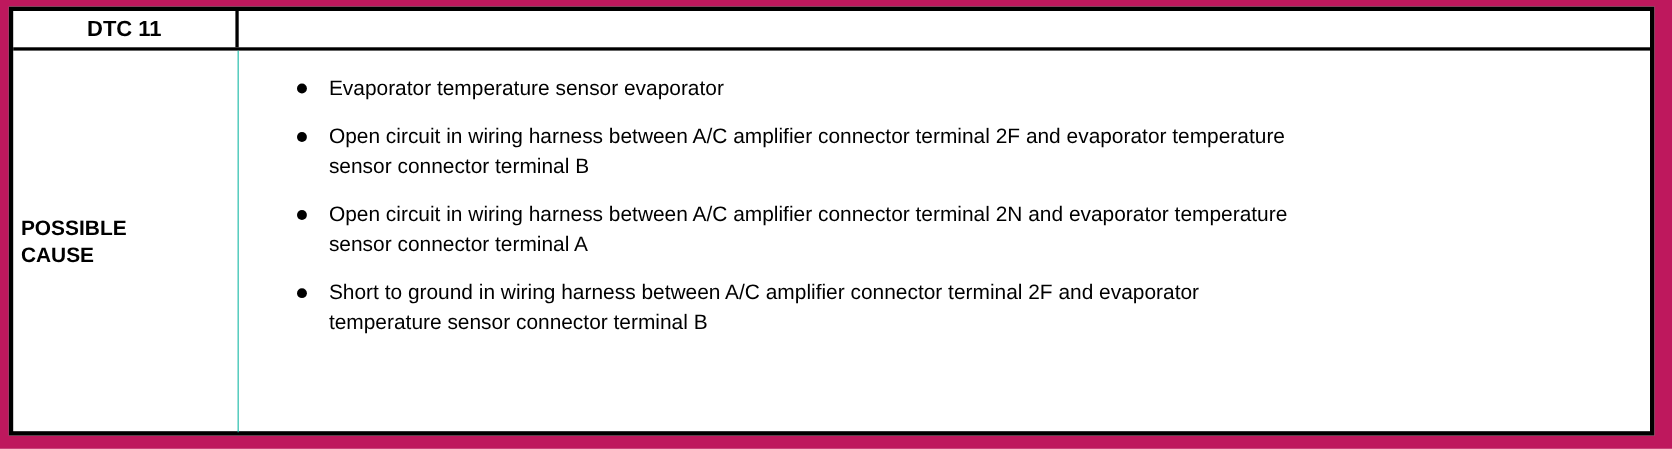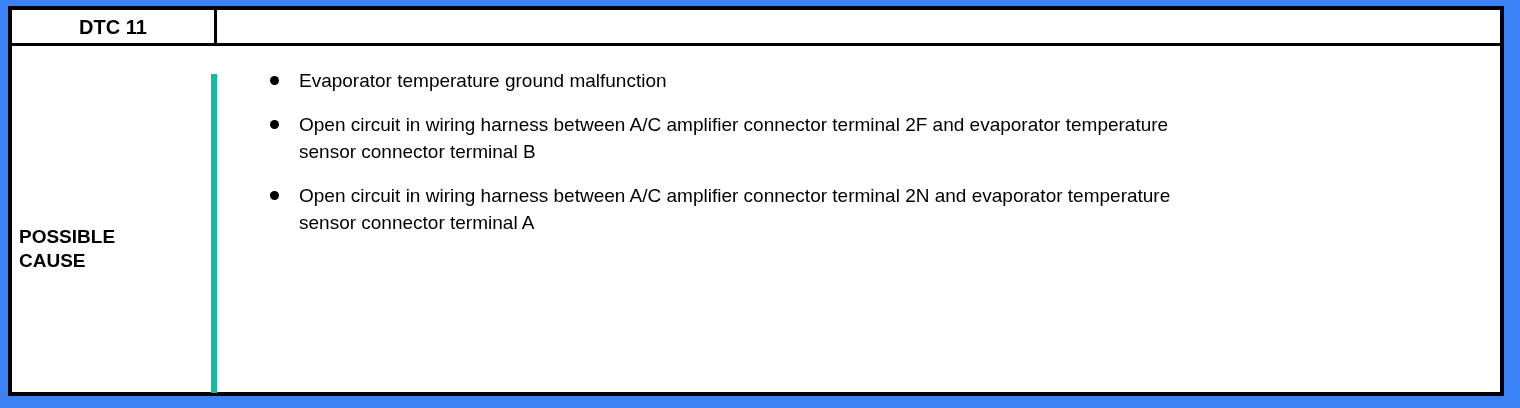--- a/index.html
+++ b/index.html
@@ -12,21 +12,21 @@
     height: 408px;
     font-family: "Liberation Sans", sans-serif;
     color: #000000;
     overflow: hidden;
   }
 
   .page {
     position: relative;
     width: 1520px;
     height: 408px;
-    background: #3b82f6;
+    background: #be185d;
   }
 
   
   .dtc-table {
     position: absolute;
     left: 8px;
     top: 6px;
     width: 1496px;
     height: 390px;
     box-sizing: border-box;
@@ -72,23 +72,22 @@
   .body-row {
     position: relative;
     height: 347px;
     display: flex;
     align-items: stretch;
   }
 
   .cell-label {
     width: 205px;
     box-sizing: border-box;
-    border-right: 6px solid #14b8a6;
+    border-right: 1px solid #14b8a6;
     position: relative;
-    margin-top: 28px;
   }
 
   .label-text {
     position: absolute;
     left: 7px;
     top: 151px;
     font-size: 19px;
     font-weight: bold;
     line-height: 24px;
     white-space: pre-line;
@@ -155,35 +154,40 @@
       <div class="cell-label">
         <span class="label-text">POSSIBLE
 CAUSE</span>
       </div>
 
       <div class="cell-causes">
         <ul class="cause-list">
 
           <li class="cause-item">
             <span class="bullet"></span>
-            <span class="cause-text">Evaporator temperature ground malfunction</span>
+            <span class="cause-text">Evaporator temperature sensor evaporator</span>
           </li>
 
           <li class="cause-item">
             <span class="bullet"></span>
             <span class="cause-text">Open circuit in wiring harness between A/C amplifier connector terminal 2F and evaporator temperature
 sensor connector terminal B</span>
           </li>
 
           <li class="cause-item">
             <span class="bullet"></span>
             <span class="cause-text">Open circuit in wiring harness between A/C amplifier connector terminal 2N and evaporator temperature
 sensor connector terminal A</span>
           </li>
 
+          <li class="cause-item">
+            <span class="bullet"></span>
+            <span class="cause-text">Short to ground in wiring harness between A/C amplifier connector terminal 2F and evaporator
+temperature sensor connector terminal B</span>
+          </li>
 
 
         </ul>
       </div>
     </div>
 
   </div>
 
 </div>
 

